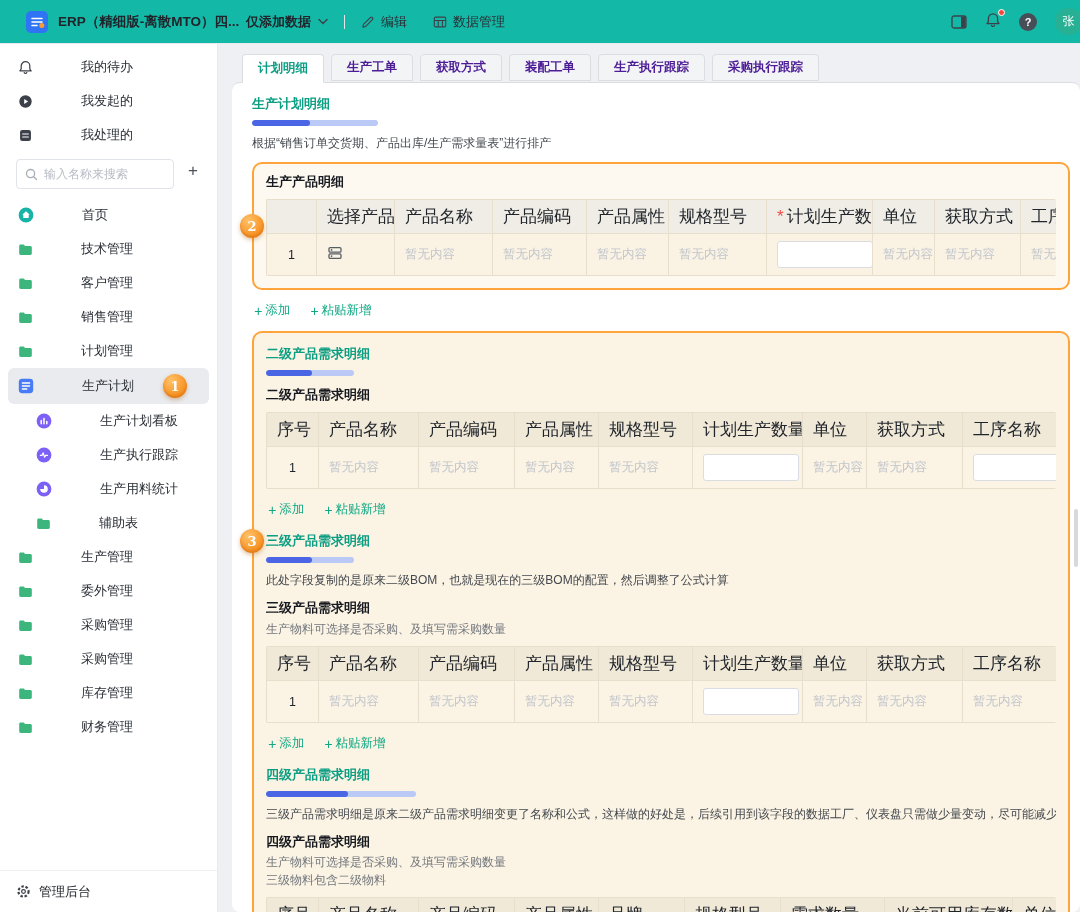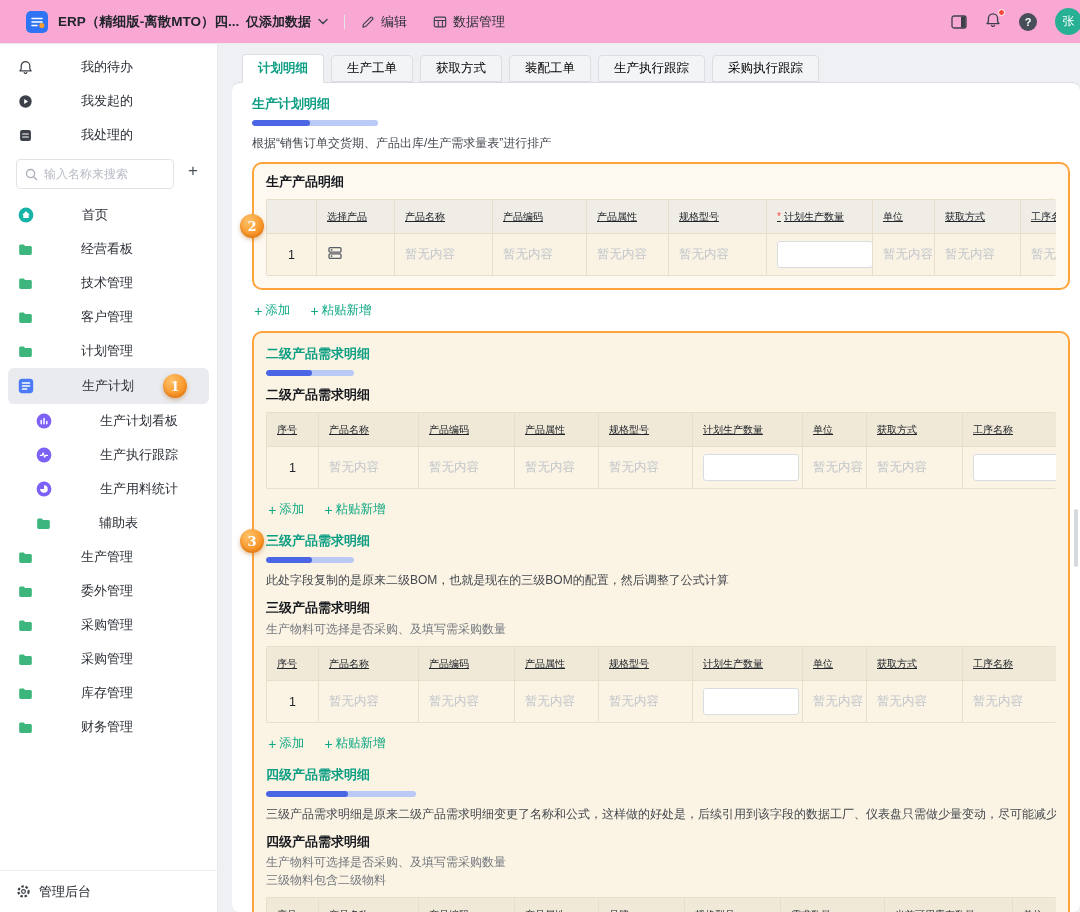--- a/index.html
+++ b/index.html
@@ -2,21 +2,21 @@
 <html><head>
 <meta charset="utf-8">
 <style>
 *{margin:0;padding:0;box-sizing:border-box;}
 html,body{width:1080px;height:912px;overflow:hidden;}
 body{font-family:"Liberation Sans","DejaVu Sans",sans-serif;font-size:13px;color:#20242b;background:#eef0f3;}
 svg{display:block;}
 .icon{display:inline-flex;flex:none;align-items:center;justify-content:center;}
 
 
-.topbar{height:44px;background:#f9a8d4;border-bottom:1px solid #e8eaed;display:flex;align-items:center;position:relative;z-index:9;}
+.topbar{height:44px;background:#14b8a6;border-bottom:1px solid #e8eaed;display:flex;align-items:center;position:relative;z-index:9;}
 .tb-left{width:232px;display:flex;align-items:center;gap:10px;padding-left:16px;flex:none;}
 .hamburger{width:16px;display:flex;flex-direction:column;gap:3px;cursor:pointer;}
 .hamburger i{height:2px;background:#3c4149;border-radius:1px;}
 .app-title{font-weight:700;font-size:13.5px;white-space:nowrap;}
 .tb-actions{display:flex;align-items:center;margin-left:14px;}
 .mode-btn{display:flex;align-items:center;gap:7px;font-weight:700;cursor:pointer;}
 .vdiv{width:1px;height:14px;background:#e3e5e9;margin:0 16px;}
 .tb-btn{display:flex;align-items:center;gap:6px;margin-right:26px;cursor:pointer;color:#2a2f36;}
 .tb-right{margin-left:auto;display:flex;align-items:center;gap:18px;padding-right:8px;}
 .bell-wrap{position:relative;cursor:pointer;}
@@ -43,22 +43,22 @@
 
 
 .badge{width:24px;height:24px;border-radius:50%;background:radial-gradient(circle at 35% 28%,#ffc168,#f78f1e 72%);box-shadow:0 2px 4px rgba(170,85,0,.35), inset 0 -2px 3px rgba(150,60,0,.25);color:#fff;font-weight:700;font-size:13px;display:flex;align-items:center;justify-content:center;font-family:"DejaVu Serif",serif;flex:none;}
 .badge-inline{position:absolute;right:22px;top:50%;transform:translateY(-50%);}
 .badge-box{position:absolute;left:-14px;z-index:3;}
 #badge2{top:50%;transform:translateY(-50%);}
 #badge3{top:196px;}
 
 
 .main{flex:1;display:flex;flex-direction:column;padding:10px 0 0 14px;position:relative;min-width:0;}
-.tabs{display:flex;align-items:center;padding-left:10px;position:relative;z-index:2;margin-bottom:-1px;}
-.tab{height:27px;display:flex;align-items:center;padding:0 15px;background:#f3f4f6;border:1px solid #dbdde1;border-radius:4px 4px 0 0;margin-right:7px;cursor:pointer;font-size:12.5px;color:#000000;white-space:nowrap;}
+.tabs{display:flex;align-items:flex-start;padding-left:10px;position:relative;z-index:2;margin-bottom:-1px;}
+.tab{height:27px;display:flex;align-items:center;padding:0 15px;background:#f3f4f6;border:1px solid #dbdde1;border-radius:4px 4px 0 0;margin-right:7px;cursor:pointer;font-size:12.5px;color:#4c1d95;white-space:nowrap;font-weight:bold;}
 .tab.active{background:#fff;border-bottom-color:#fff;color:#0b9e83;font-weight:700;height:29px;}
 .panel{flex:1;background:#fff;border-top:1px solid #dbdde1;padding:12px 10px 0 20px;overflow:hidden;position:relative;border-radius:8px;}
 .scroll-thumb{position:absolute;right:2px;top:465px;width:4px;height:58px;border-radius:2px;background:#d6d9dd;cursor:pointer;}
 
 
 .sec-title{color:#0b9e83;font-weight:700;font-size:13px;}
 .sec{margin-top:14px;}
 .pbar{height:6px;border-radius:3px;background:#bac9f5;overflow:hidden;margin:7px 0 9px;}
 .pbar i{display:block;height:100%;background:#4a66e4;border-radius:3px;}
 .desc{font-size:12px;color:#43484f;margin:2px 0 10px;white-space:nowrap;overflow:hidden;}
@@ -68,21 +68,21 @@
 
 .anno{position:relative;border:2px solid #ffa43b;border-radius:10px;}
 .box1{margin-top:4px;padding:9px 12px 12px;background:#fdf9f0;}
 .box2{margin-top:12px;padding:12px 12px 14px;background:#fbf3e3;}
 
 
 .tblwrap{overflow:hidden;margin-top:8px;border-radius:2px;}
 table{border-collapse:collapse;table-layout:fixed;}
 .t1{width:864px;}.t23{width:826px;}.t4{width:816px;}
 th,td{border:1px solid #e7dfcb;padding:0 10px;text-align:left;font-weight:400;white-space:nowrap;overflow:hidden;}
-th{height:34px;background:#f0e9d7;color:#20242b;font-size:10px;text-decoration:underline;}
+th{height:34px;background:#f0e9d7;color:#20242b;font-size:17px;}
 td{height:42px;font-size:12.5px;}
 td.empty{color:#c2c6cd;}
 td.rowno{text-align:center;color:#20242b;}
 .box1 th{background:#efede6;}
 .box1 td{background:#faf3e4;}
 .req{color:#f54a45;margin-right:3px;}
 .cellinput{width:96px;height:27px;border:1px solid #d9dde3;border-radius:3px;background:#fff;outline:none;padding:0 6px;font-size:12px;font-family:inherit;}
 .selicon{cursor:pointer;display:inline-flex;}
 
 
@@ -210,37 +210,37 @@
           </svg>
       </span>
       <span class="sd-label">首页</span>
     </div>
     <div class="sd-item">
       <span class="icon">
         <svg width="15" height="13" viewBox="0 0 16 14">
             <path d="M1.2 3.2c0-.9.7-1.6 1.6-1.6h3.3l1.4 1.7h5.8c.9 0 1.5.7 1.5 1.6v6.3c0 .9-.7 1.6-1.6 1.6H2.8a1.6 1.6 0 0 1-1.6-1.6Z" fill="#3cb67c"></path>
           </svg>
       </span>
-      <span class="sd-label">经营看板</span>
-    </div>
-    <div class="sd-item">
-      <span class="icon">
-        <svg width="15" height="13" viewBox="0 0 16 14">
-            <path d="M1.2 3.2c0-.9.7-1.6 1.6-1.6h3.3l1.4 1.7h5.8c.9 0 1.5.7 1.5 1.6v6.3c0 .9-.7 1.6-1.6 1.6H2.8a1.6 1.6 0 0 1-1.6-1.6Z" fill="#3cb67c"></path>
-          </svg>
-      </span>
       <span class="sd-label">技术管理</span>
     </div>
     <div class="sd-item">
       <span class="icon">
         <svg width="15" height="13" viewBox="0 0 16 14">
             <path d="M1.2 3.2c0-.9.7-1.6 1.6-1.6h3.3l1.4 1.7h5.8c.9 0 1.5.7 1.5 1.6v6.3c0 .9-.7 1.6-1.6 1.6H2.8a1.6 1.6 0 0 1-1.6-1.6Z" fill="#3cb67c"></path>
           </svg>
       </span>
       <span class="sd-label">客户管理</span>
+    </div>
+    <div class="sd-item">
+      <span class="icon">
+        <svg width="15" height="13" viewBox="0 0 16 14">
+            <path d="M1.2 3.2c0-.9.7-1.6 1.6-1.6h3.3l1.4 1.7h5.8c.9 0 1.5.7 1.5 1.6v6.3c0 .9-.7 1.6-1.6 1.6H2.8a1.6 1.6 0 0 1-1.6-1.6Z" fill="#3cb67c"></path>
+          </svg>
+      </span>
+      <span class="sd-label">销售管理</span>
     </div>
     <div class="sd-item">
       <span class="icon">
         <svg width="15" height="13" viewBox="0 0 16 14">
             <path d="M1.2 3.2c0-.9.7-1.6 1.6-1.6h3.3l1.4 1.7h5.8c.9 0 1.5.7 1.5 1.6v6.3c0 .9-.7 1.6-1.6 1.6H2.8a1.6 1.6 0 0 1-1.6-1.6Z" fill="#3cb67c"></path>
           </svg>
       </span>
       <span class="sd-label">计划管理</span>
     </div>
 

